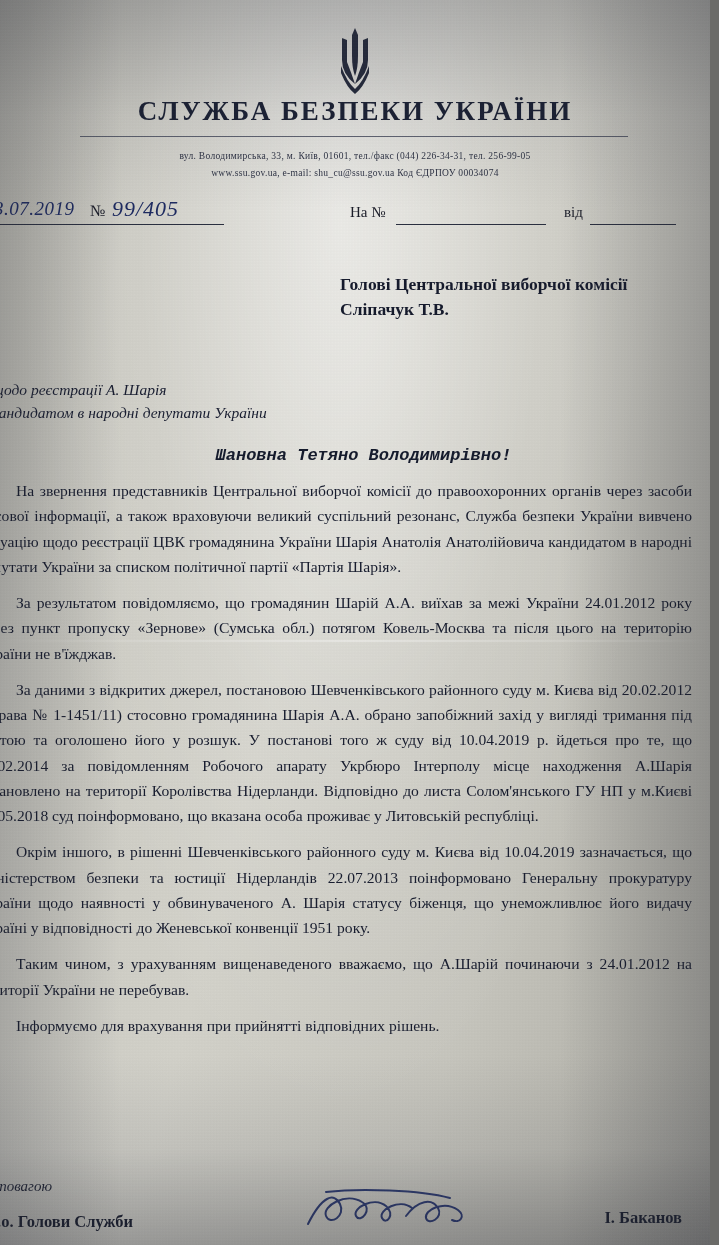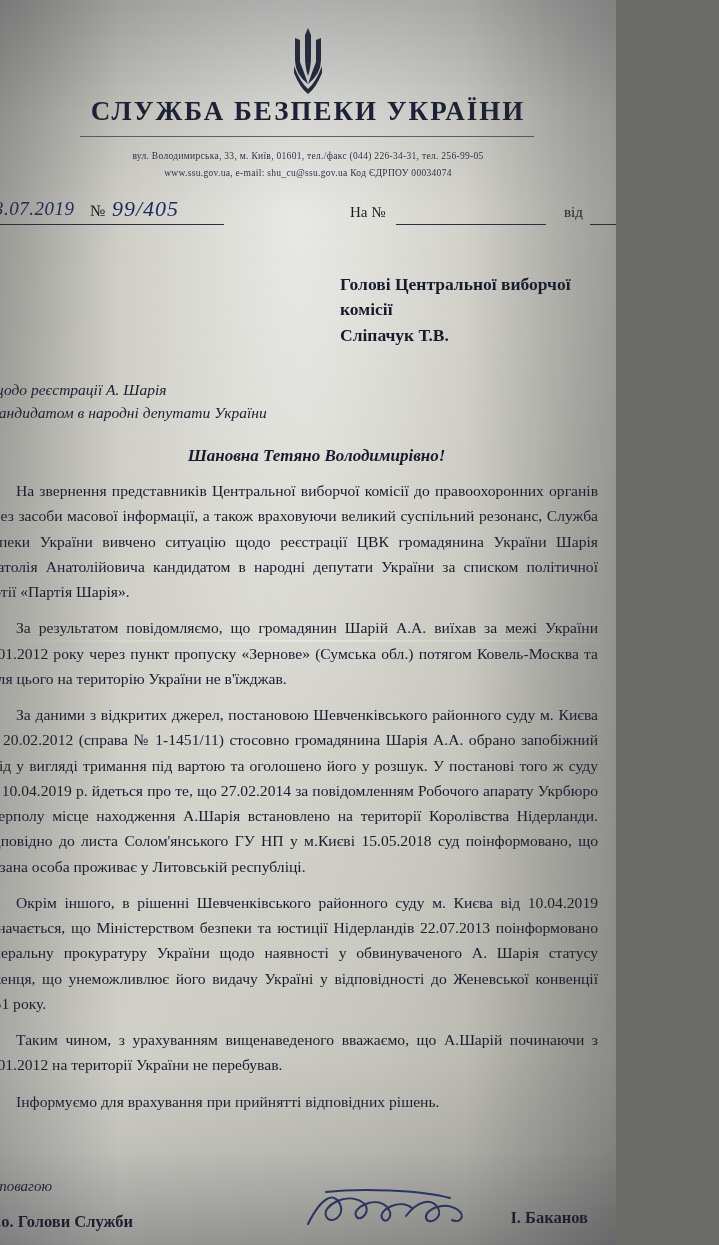--- a/index.html
+++ b/index.html
@@ -2,21 +2,21 @@
 <html><head>
 <meta charset="utf-8">
 <style>
   html, body {
     margin: 0;
     padding: 0;
     background: #6b6b68;
   }
   .page {
     position: relative;
-    width: 616px;
+    width: 710px;
     height: 1245px;
     overflow: hidden;
     background: #86efac;
     font-family: "Liberation Serif", serif;
     color: #1a1c28;
   }
   
   .paper {
     position: absolute;
     inset: 0;
@@ -179,20 +179,21 @@
   .salutation {
     position: absolute;
     top: 446px;
     left: 0; right: 0;
     text-align: center;
     padding-left: 17px;
     font-size: 17px;
     font-weight: bold;
     font-style: italic;
     color: #141a2c;
+    font-family: Liberation Mono, monospace;
   }
 
   
   .body {
     position: absolute;
     top: 478px;
     left: -22px;
     right: 18px;
     font-size: 15.6px;
     line-height: 1.62;

